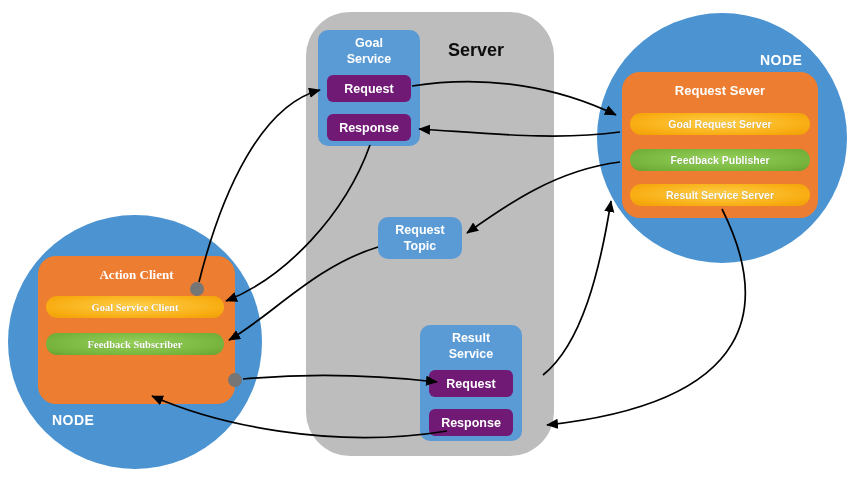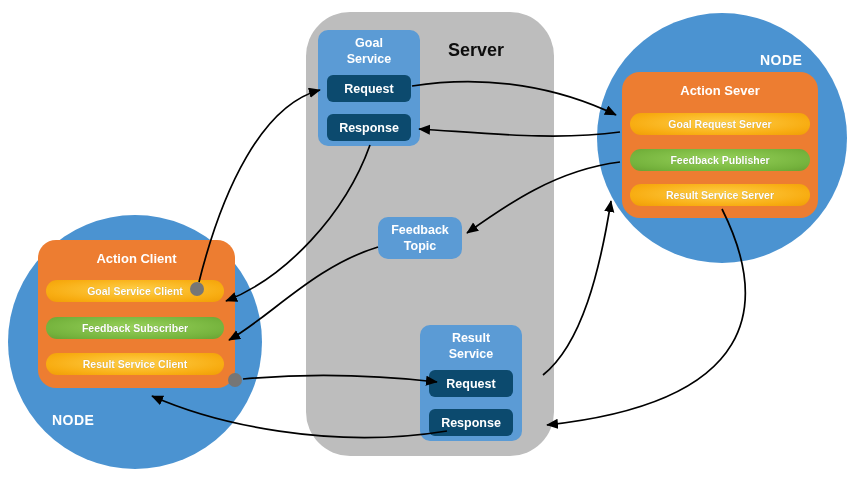--- a/index.html
+++ b/index.html
@@ -18,21 +18,21 @@
   }
   
   .node-circle { position:absolute; border-radius:50%; background:#4b93d1; }
   .circle-left  { left:8px;  top:215px; width:254px; height:254px; }
   .circle-right { left:597px; top:13px; width:250px; height:250px; }
   .node-label { position:absolute; color:#ffffff; font-weight:bold; font-size:14px; letter-spacing:0.5px; }
   .node-label-left  { left:52px;  top:412px; }
   .node-label-right { left:760px; top:52px; }
   
   .orange-box { position:absolute; background:#ed7d31; border-radius:18px; }
-  .box-left  { left:38px;  top:240px; width:197px; height:148px; }
+  .box-left  { left:38px;  top:256px; width:197px; height:148px;font-family:Liberation Serif, serif; }
   .box-right { left:622px; top:72px;  width:196px; height:146px; }
   .orange-title {
     position:absolute; left:0; top:11px; width:100%; text-align:center;
     color:#ffffff; font-weight:bold; font-size:13px;
   }
   
   .pill {
     position:absolute; height:22px; border-radius:11px; color:#ffffff;
     font-weight:bold; font-size:10.5px; display:flex; align-items:center; justify-content:center;
     text-shadow:0 0 1px rgba(0,0,0,0.25); white-space:nowrap;
@@ -47,21 +47,21 @@
   .result-box { left:420px; top:325px; width:102px; height:116px; }
   .topic-box  { left:378px; top:217px; width:84px;  height:42px;
                 display:flex; align-items:center; justify-content:center; }
   .service-title {
     position:absolute; top:6px; left:0; width:100%; display:flex; justify-content:center;
     color:#ffffff; font-weight:bold; font-size:12.5px; line-height:1.25; text-align:center;
   }
   .service-title span { width:62px; }
   .topic-title { color:#ffffff; font-weight:bold; font-size:12.5px; line-height:1.3; text-align:center; width:68px; }
   .purple-btn {
-    position:absolute; left:9px; width:84px; height:27px; background:#0c4a6e; border-radius:6px;
+    position:absolute; left:9px; width:84px; height:27px; background:#701a75; border-radius:6px;
     color:#ffffff; font-weight:bold; font-size:12.5px; display:flex; align-items:center; justify-content:center;
   }
   .btn-1 { top:45px; }
   .btn-2 { top:84px; }
   
   .dot { position:absolute; width:14px; height:14px; border-radius:50%; background:#767676; }
   .dot-goal   { left:190px; top:282px; }
   .dot-result { left:228px; top:373px; }
   
   .arrows-layer { position:absolute; left:0; top:0; width:854px; height:480px; z-index:10; pointer-events:none; }
@@ -77,40 +77,39 @@
   <div class="node-circle circle-left"></div>
   <div class="node-label node-label-left">NODE</div>
 
   <div class="node-circle circle-right"></div>
   <div class="node-label node-label-right">NODE</div>
 
   <div class="orange-box box-left">
     <div class="orange-title">Action Client</div>
     <div class="pill pill-yellow pill-l" style="top:40px">Goal Service Client</div>
     <div class="pill pill-green  pill-l" style="top:77px">Feedback Subscriber</div>
-    <div class="pill pill-yellow pill-l" style="top:113px">Result Service Client</div>
   </div>
 
   <div class="orange-box box-right">
-    <div class="orange-title">Action Sever</div>
+    <div class="orange-title">Request Sever</div>
     <div class="pill pill-yellow pill-r" style="top:41px">Goal Request Server</div>
     <div class="pill pill-yellow pill-r" style="top:112px">Result Service Server</div>
     <div class="pill pill-green  pill-r" style="top:77px">Feedback Publisher</div>
   </div>
 
   <div class="service-box goal-box">
     <div class="service-title">
       <span>Goal Service</span>
     </div>
     <div class="purple-btn btn-1">Request</div>
     <div class="purple-btn btn-2">Response</div>
   </div>
 
   <div class="service-box topic-box">
-    <div class="topic-title">Feedback Topic</div>
+    <div class="topic-title">Request Topic</div>
   </div>
 
   <div class="service-box result-box">
     <div class="service-title">
       <span>Result Service</span>
     </div>
     <div class="purple-btn btn-1">Request</div>
     <div class="purple-btn btn-2">Response</div>
   </div>
 

